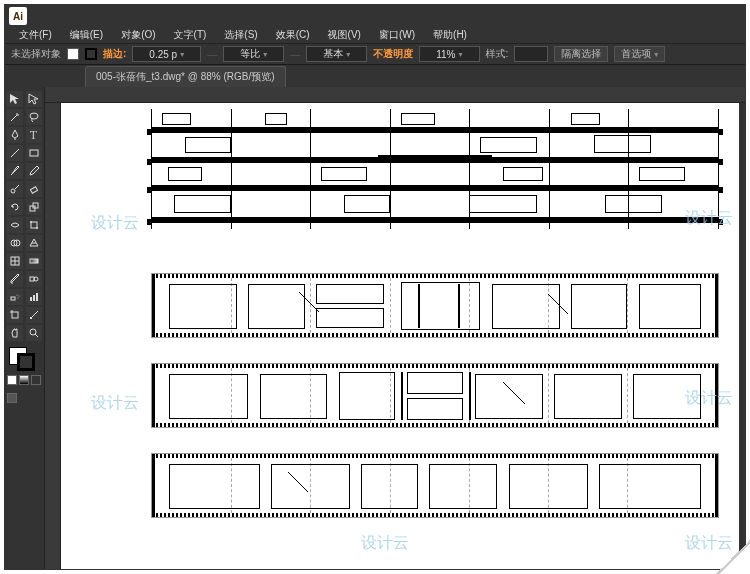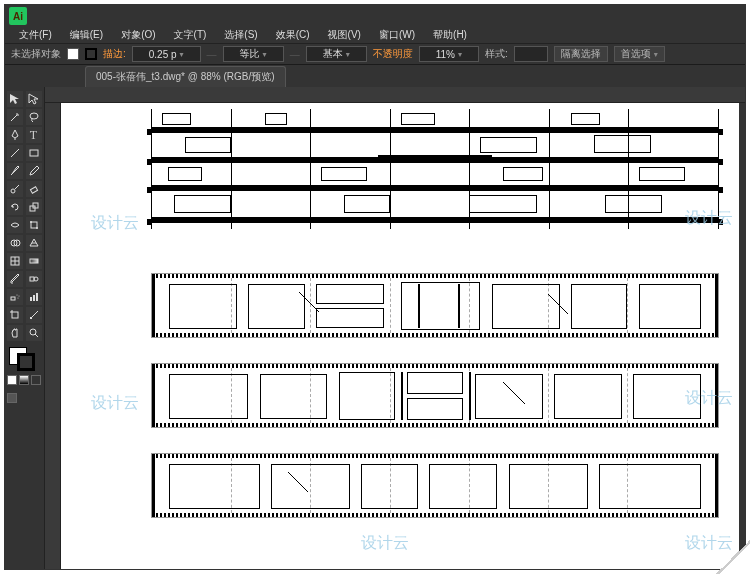--- a/index.html
+++ b/index.html
@@ -1,29 +1,29 @@
 <!DOCTYPE html>
 <html><head>
 <meta charset="utf-8">
 <style>
   * { margin: 0; padding: 0; box-sizing: border-box; font-family: "Microsoft YaHei", sans-serif; }
   body { width: 750px; height: 574px; background: #fff; position: relative; overflow: hidden; }
   .frame { position: absolute; inset: 4px; border: 1px solid #333; background: #333; }
   .app { position: absolute; inset: 0; display: flex; flex-direction: column; background: #333333; color: #ddd; font-size: 11px; }
 
   .titlebar { height: 22px; background: #333; display: flex; align-items: center; padding: 0 4px; }
-  .ai-logo { width: 18px; height: 18px; background: #22c55e; color: #4b2500; font-weight: bold; font-size: 10px; display: flex; align-items: center; justify-content: center; border-radius: 2px; }
+  .ai-logo { width: 18px; height: 18px; background: #ffffff; color: #4b2500; font-weight: bold; font-size: 10px; display: flex; align-items: center; justify-content: center; border-radius: 2px; }
 
   .menubar { height: 16px; background: #333; display: flex; align-items: center; gap: 12px; padding: 0 8px; font-size: 10px; color: #ddd; }
   .menubar span { cursor: default; margin-left: 6px; }
 
   .controlbar { height: 22px; background: #333; border-top: 1px solid #222; border-bottom: 1px solid #1b1b1b; display: flex; align-items: center; gap: 6px; padding: 0 6px; font-size: 10px; color: #bbb; }
   .ctrl-label { color: #bbb; }
   .ctrl-input { background: #262626; border: 1px solid #555; color: #ddd; height: 16px; padding: 0 16px; display: inline-flex; align-items: center; min-width: 40px; }
-  .ctrl-link { color: #ff9a3c; }
+  .ctrl-link { color: #ff9a3c; font-weight: bold; }
   .ctrl-btn { background: #3e3e3e; border: 1px solid #555; height: 16px; padding: 0 6px; display: inline-flex; align-items: center; }
   .chev::after { content: "▾"; margin-left: 3px; color: #888; font-size: 8px; }
   .pipe { color: #555; }
 
   .tabbar { height: 22px; background: #333; display: flex; align-items: flex-end; padding-left: 80px; }
   .tab { background: #3e3e3e; color: #ccc; font-size: 10px; padding: 3px 10px; border: 1px solid #555; border-bottom: none; border-radius: 3px 3px 0 0; }
 
   .main { flex: 1; display: flex; min-height: 0; }
   .toolbox { width: 40px; background: #333; border-right: 1px solid #222; padding: 4px 2px; display: grid; grid-template-columns: 1fr 1fr; gap: 2px; align-content: start; }
   .tool { width: 16px; height: 16px; background: #3a3a3a; display: flex; align-items: center; justify-content: center; color: #ccc; font-size: 10px; }

